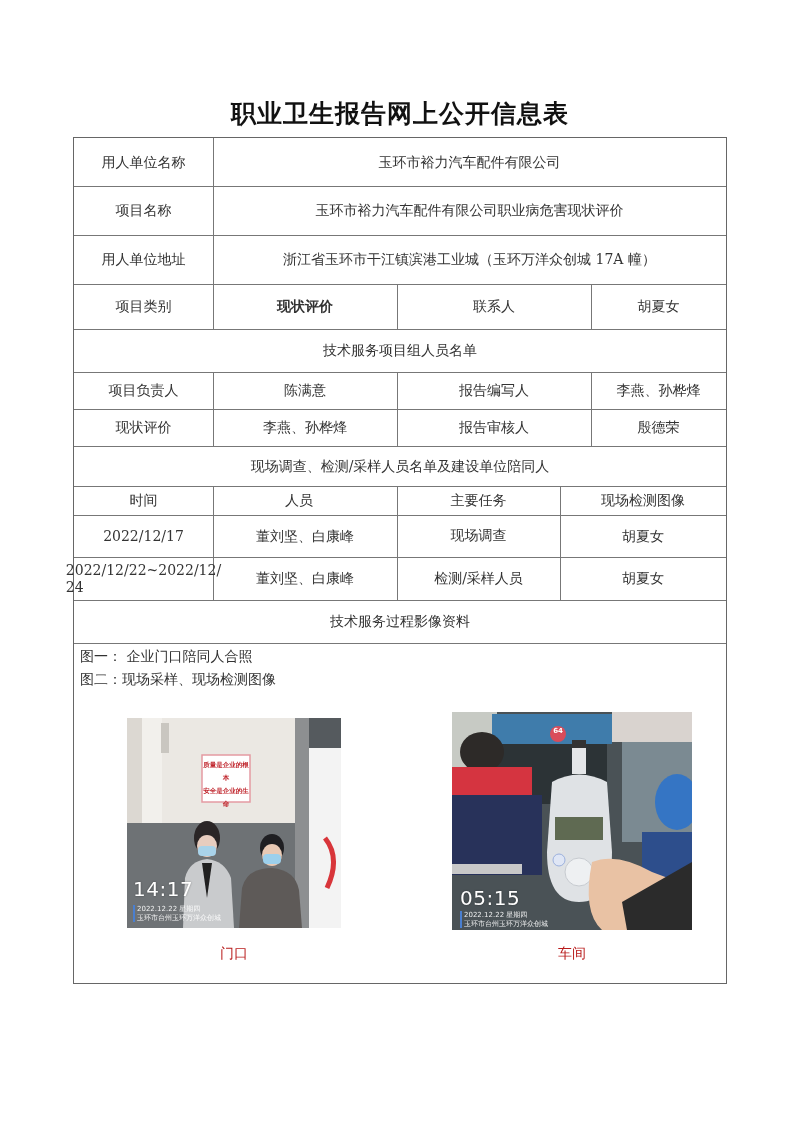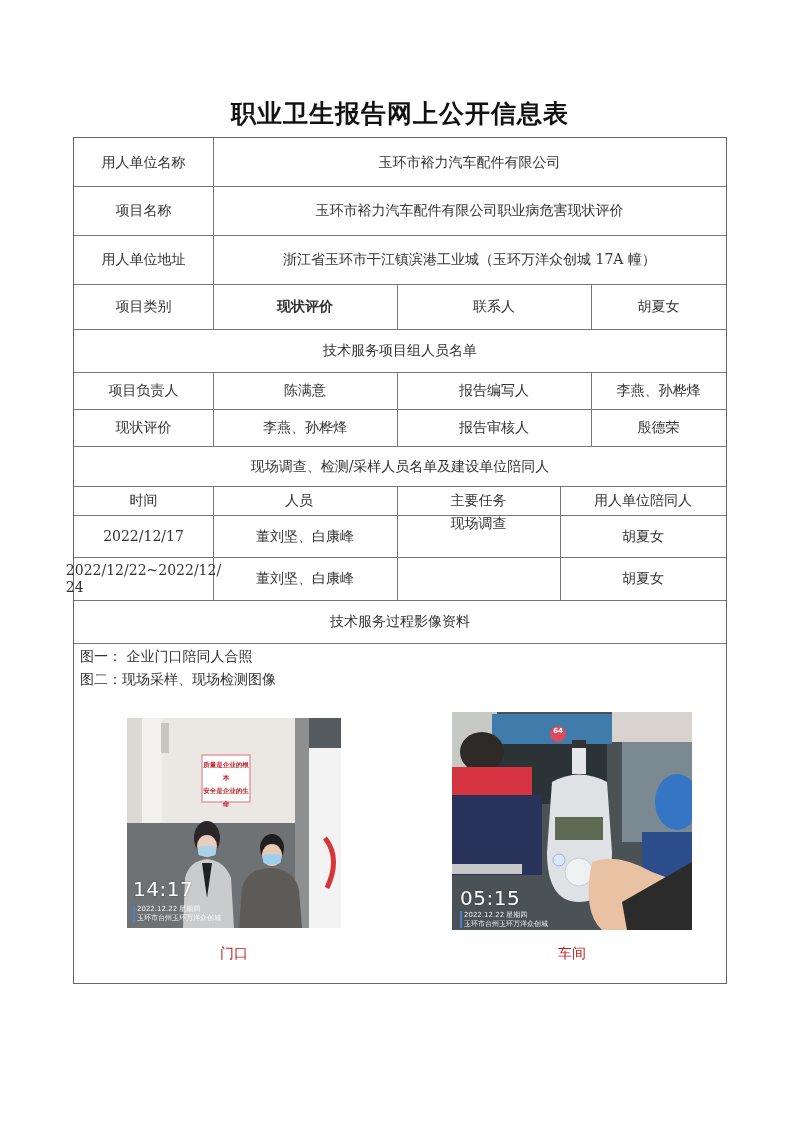--- a/index.html
+++ b/index.html
@@ -78,30 +78,31 @@
   <div class="cell" style="left:0;top:271px;width:139px;height:37px;">现状评价</div>
   <div class="cell" style="left:139px;top:271px;width:184px;height:37px;">李燕、孙桦烽</div>
   <div class="cell" style="left:323px;top:271px;width:194px;height:37px;">报告审核人</div>
   <div class="cell" style="left:517px;top:271px;width:135px;height:37px;">殷德荣</div>
 
   <div class="cell" style="left:0;top:308px;width:652px;height:40px;">现场调查、检测/采样人员名单及建设单位陪同人</div>
 
   <div class="cell" style="left:0;top:348px;width:139px;height:29px;">时间</div>
   <div class="cell" style="left:133px;top:348px;width:184px;height:29px;">人员</div>
   <div class="cell" style="left:323px;top:348px;width:163px;height:29px;">主要任务</div>
-  <div class="cell" style="left:486px;top:348px;width:166px;height:29px;">用人单位陪同人</div>
+  <div class="cell" style="left:486px;top:348px;width:166px;height:29px;">现场检测图像</div>
 
   <div class="cell" style="left:0;top:377px;width:139px;height:42px;">2022/12/17</div>
   <div class="cell" style="left:139px;top:377px;width:184px;height:42px;">董刘坚、白康峰</div>
-  <div class="cell" style="left:323px;top:364px;width:163px;height:42px;">现场调查</div>
+  <div class="cell" style="left:323px;top:376px;width:163px;height:42px;">现场调查</div>
   <div class="cell" style="left:486px;top:377px;width:166px;height:42px;">胡夏女</div>
 
   <div class="cell" style="left:0;top:419px;width:139px;height:43px;white-space:pre-line;padding:0 3px;">2022/12/22~2022/12/
 24</div>
   <div class="cell" style="left:139px;top:419px;width:184px;height:43px;">董刘坚、白康峰</div>
+  <div class="cell" style="left:323px;top:419px;width:163px;height:43px;">检测/采样人员</div>
   <div class="cell" style="left:486px;top:419px;width:166px;height:43px;">胡夏女</div>
 
   <div class="cell" style="left:0;top:462px;width:652px;height:43px;">技术服务过程影像资料</div>
 </div>
 
 <div class="note" style="left:80px;top:648px;">图一：  企业门口陪同人合照</div>
 <div class="note" style="left:80px;top:671px;">图二：现场采样、现场检测图像</div>
 
 <div class="photo" style="left:127px;top:718px;width:214px;height:210px;background:#e9e6e1;">
   <svg width="214" height="210" viewBox="0 0 214 210" style="position:absolute;left:0;top:0;">

